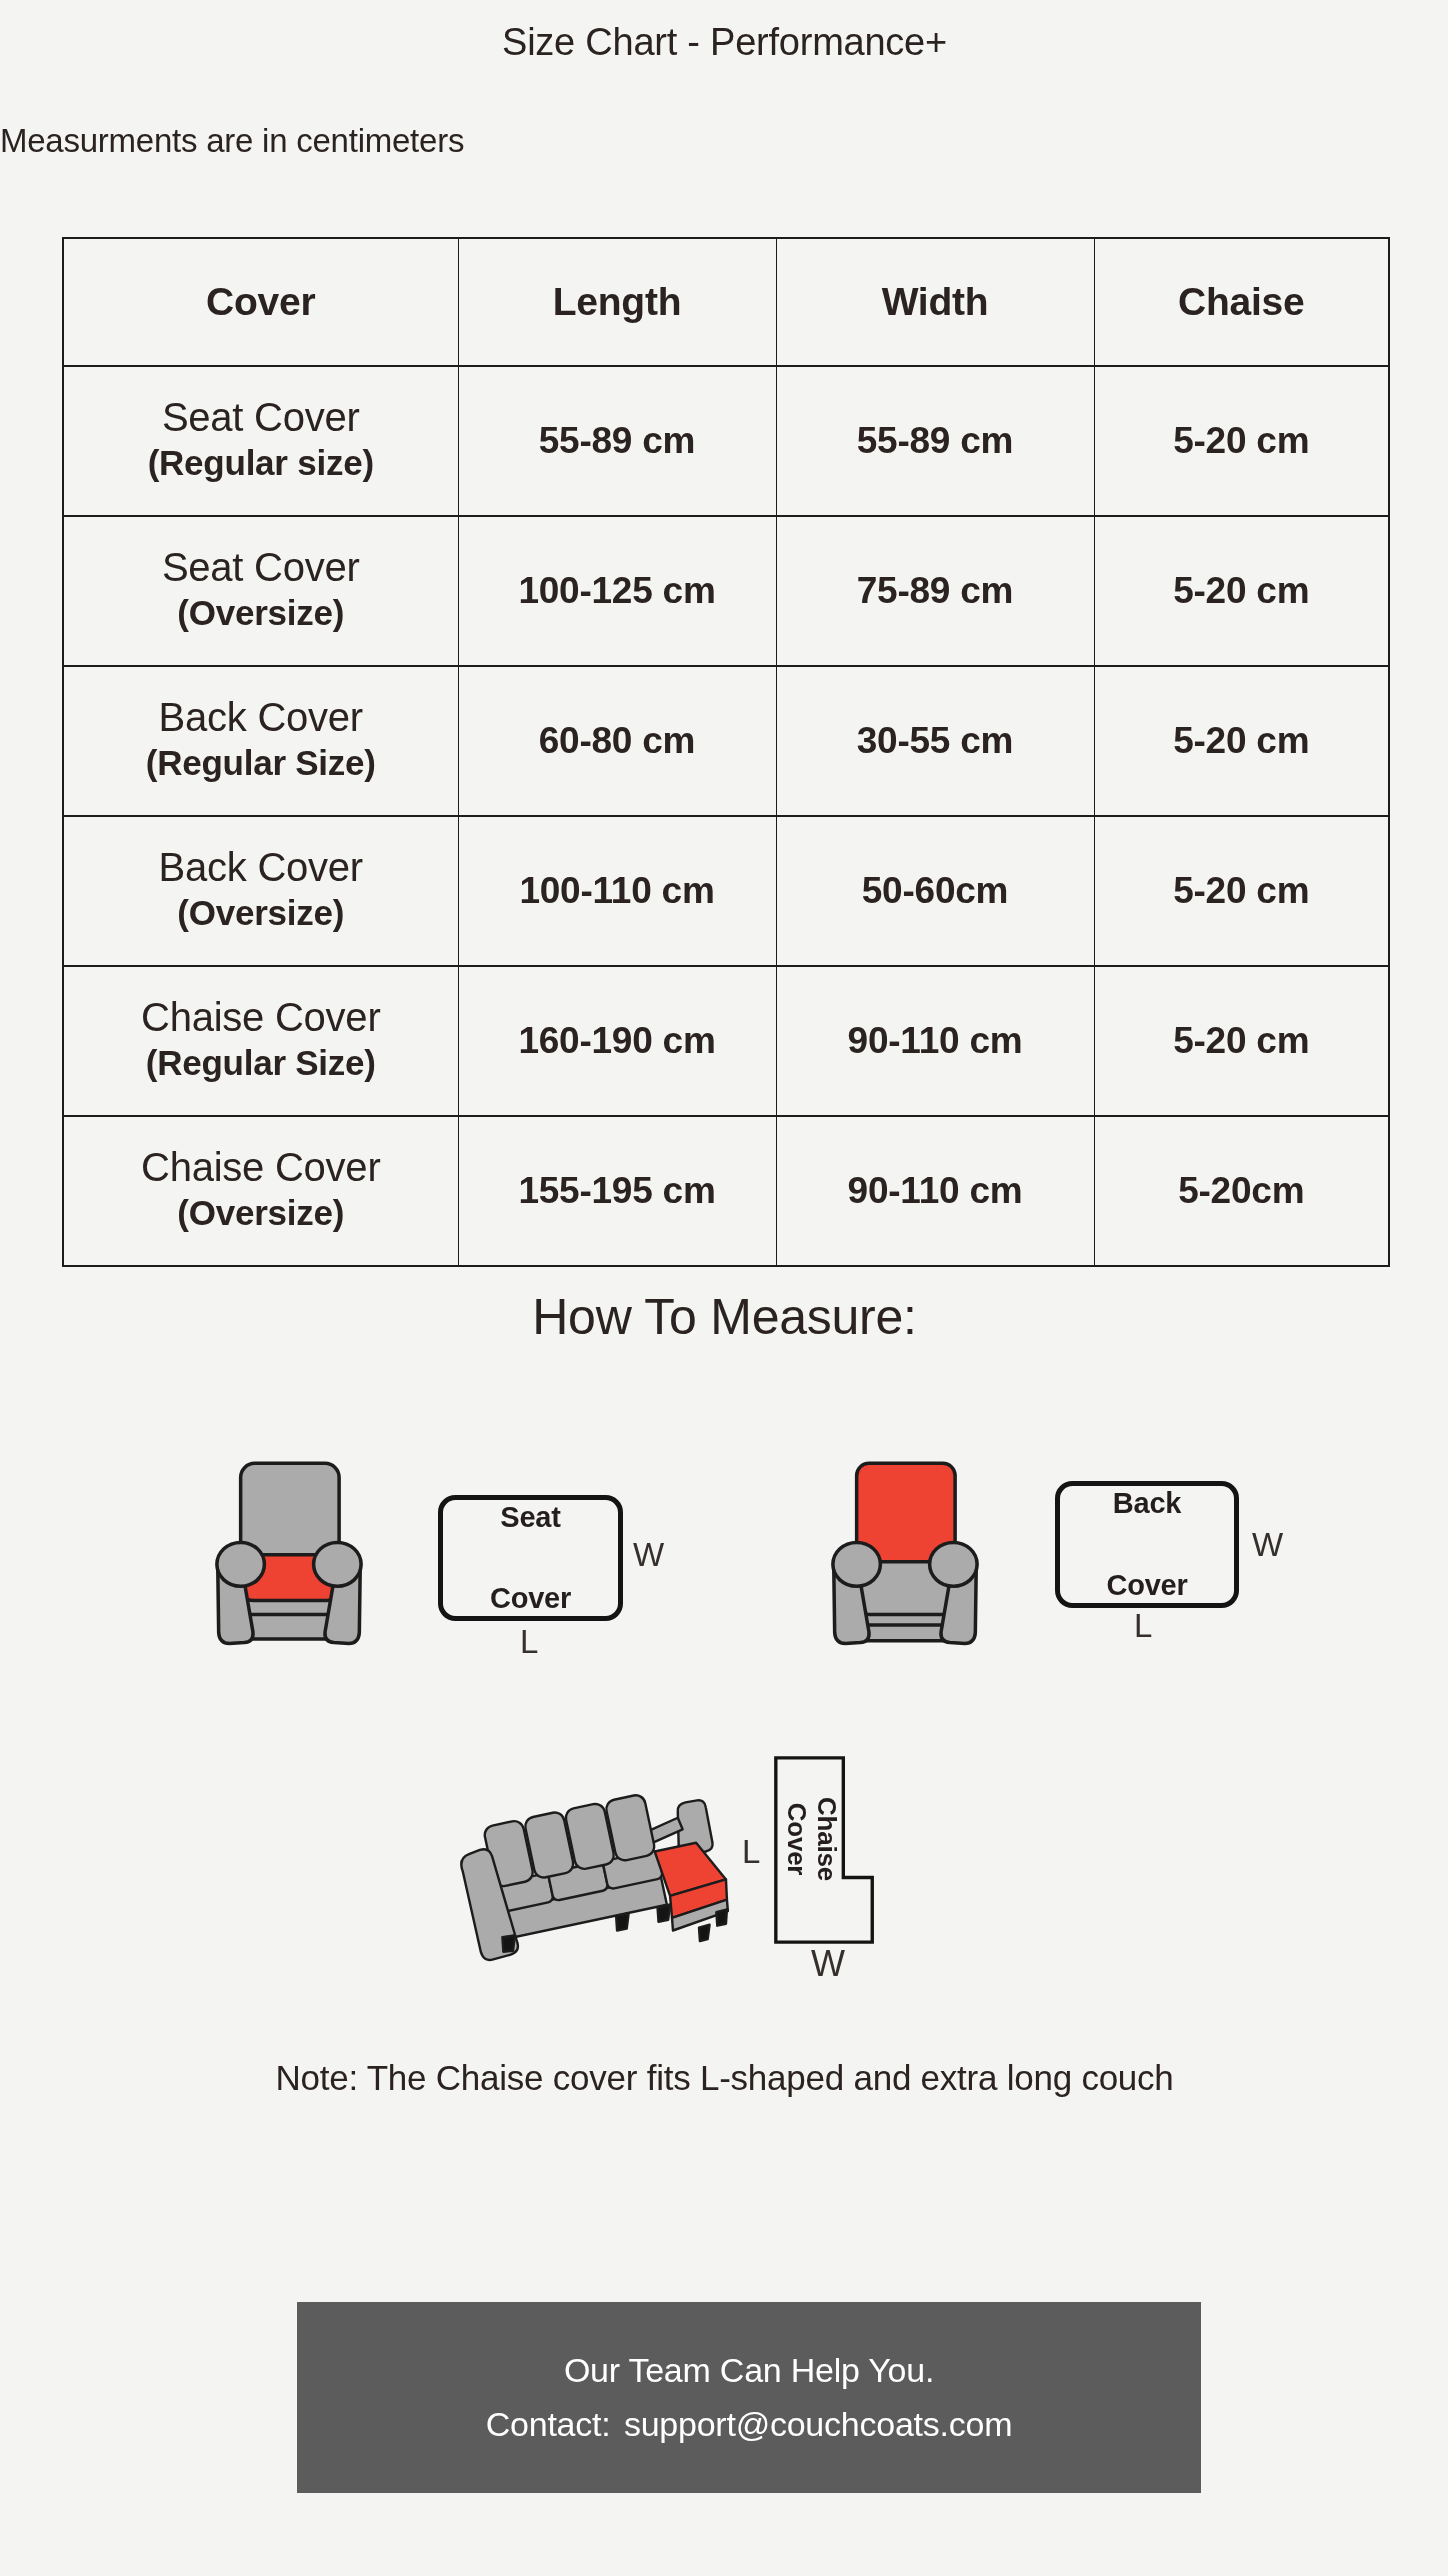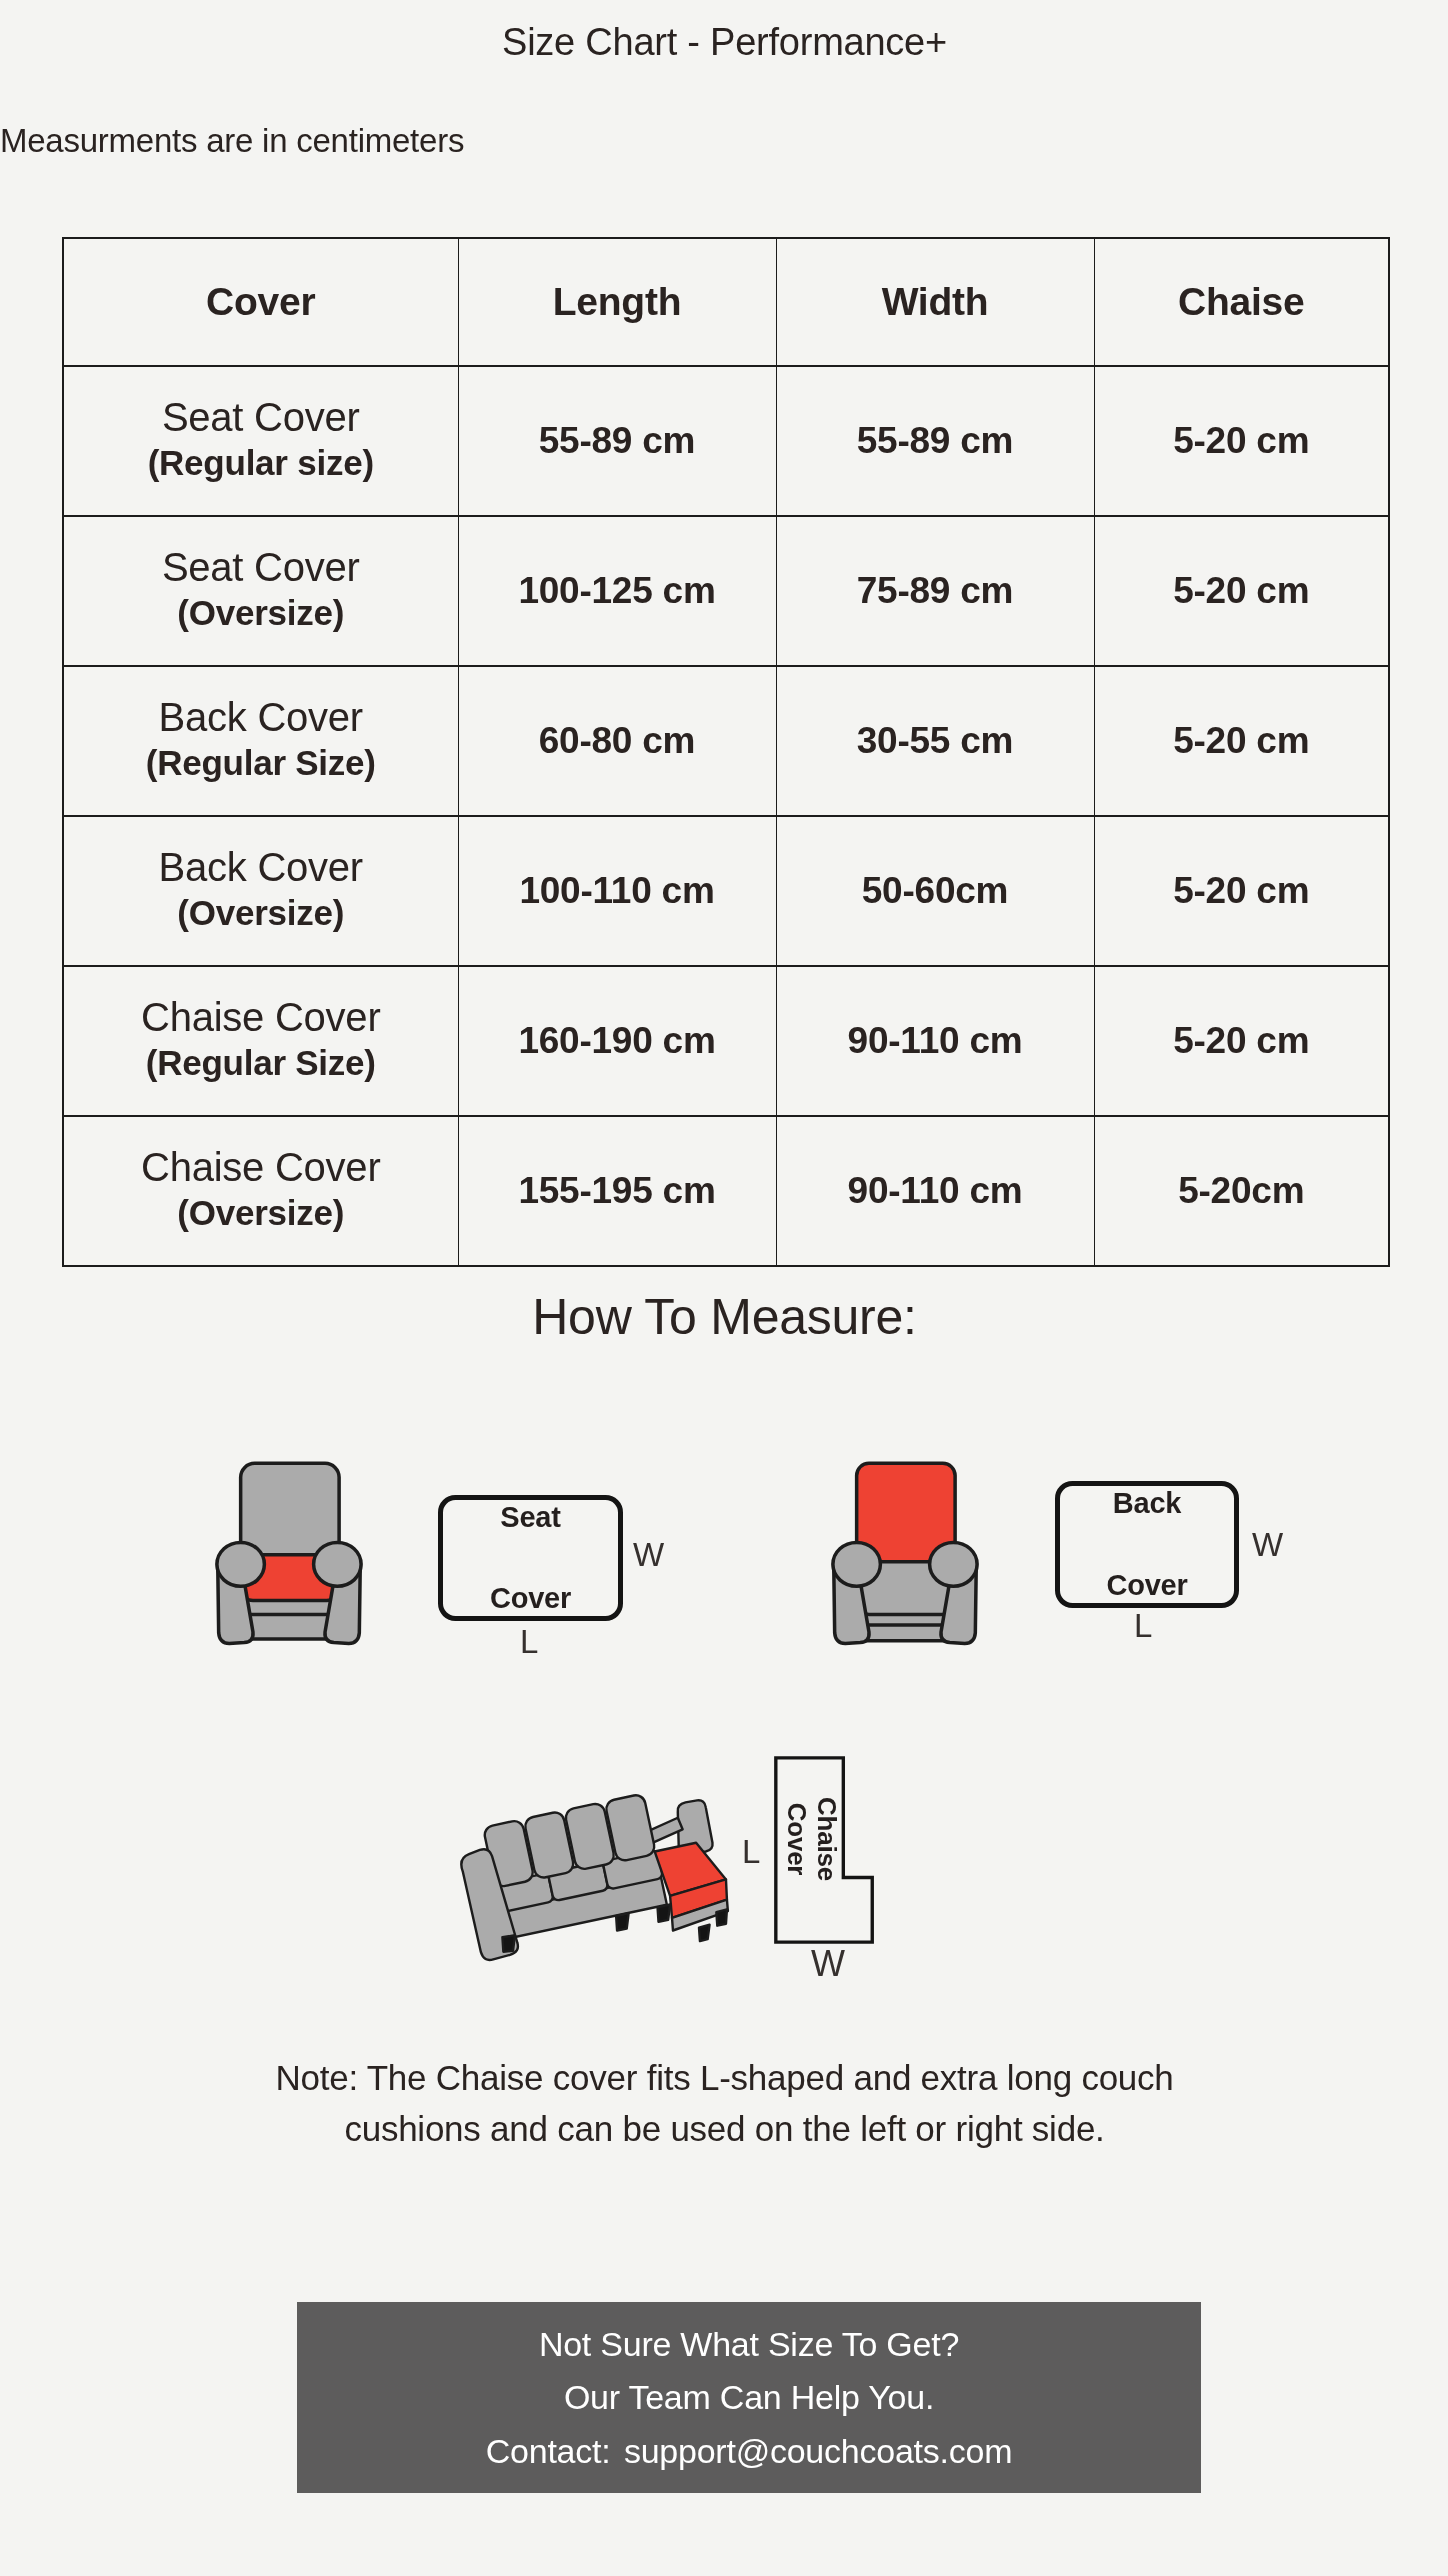--- a/index.html
+++ b/index.html
@@ -245,25 +245,23 @@
   </svg>
   <div class="chaise-label">
     <span>Chaise</span>
     <span>Cover</span>
   </div>
   <span class="dim-label" style="left:742px;top:1833px;">L</span>
   <span class="dim-label" style="left:811px;top:1943px;font-size:36px;">W</span>
 
   <p class="note">
     <span>Note: The Chaise cover fits L-shaped and extra long couch</span>
-    <span>cushions and can be used on the left or right side.</span>
   </p>
 
   <div class="contact-box">
-    <span>Not Sure What Size To Get?</span>
     <span>Our Team Can Help You.</span>
     <span class="contact-line">
       <span>Contact:</span>
       <span>support@couchcoats.com</span>
     </span>
   </div>
 
 </div>
 
 

